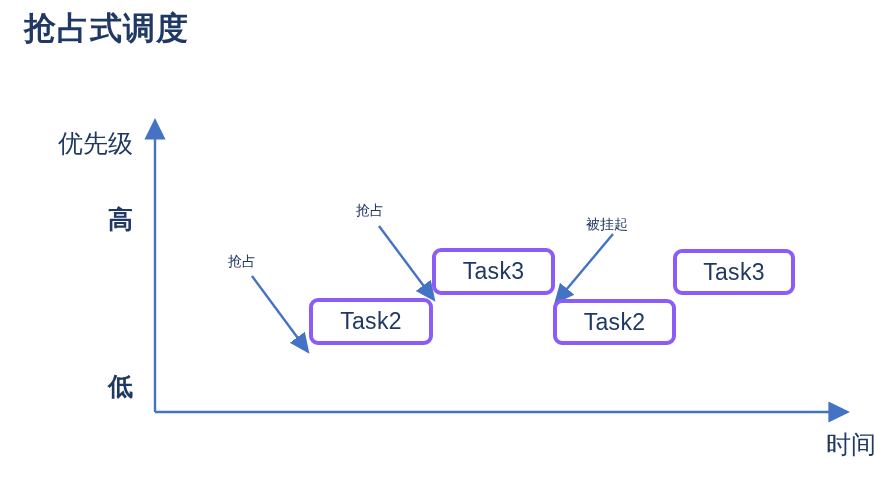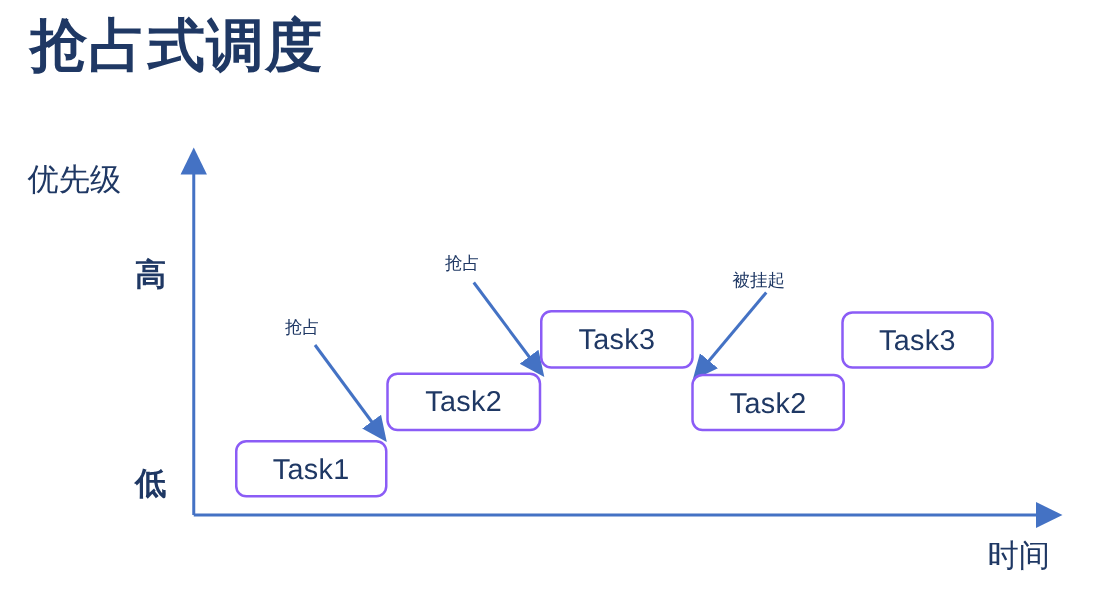--- a/index.html
+++ b/index.html
@@ -23,33 +23,34 @@
     top: 0;
     width: 874px;
     height: 490px;
   }
 
   
   .title {
     position: absolute;
     left: 24px;
     top: 8px;
-    font-size: 46px;
+    font-size: 32px;
     font-weight: bold;
     letter-spacing: 1px;
     color: #1F3864;
     line-height: 1.25;
     white-space: nowrap;
   }
 
   
   .axis-label {
     position: absolute;
     color: #1F3864;
     white-space: nowrap;
+    margin-left: 36px;
   }
   .axis-label.priority {
     left: 22px;
     top: 127px;
     font-size: 25px;
   }
   .axis-label.time {
     left: 790px;
     top: 428px;
     font-size: 25px;
@@ -79,21 +80,21 @@
   }
   .annotation.a1 { left: 228px; top: 253px; }
   .annotation.a2 { left: 356px; top: 202px; }
   .annotation.a3 { left: 586px; top: 216px; }
 
   
   .task-box {
     position: absolute;
     box-sizing: border-box;
     background: #ffffff;
-    border: 2px solid #8b5cf6;
+    border: 4px solid #8b5cf6;
     border-radius: 9px;
     display: flex;
     align-items: center;
     justify-content: center;
     font-size: 23px;
     color: #1F3864;
     letter-spacing: 0.3px;
   }
 
   
@@ -135,19 +136,18 @@
   <div class="axis-label priority">优先级</div>
   <div class="axis-label time">时间</div>
 
   <div class="tick-label high">高</div>
   <div class="tick-label low">低</div>
 
   <div class="annotation a1">抢占</div>
   <div class="annotation a2">抢占</div>
   <div class="annotation a3">被挂起</div>
 
-  <div class="task-box" id="task-0" style="left: 188px; top: 352px; width: 122px; height: 46px;">Task1</div>
   <div class="task-box" id="task-1" style="left: 309px; top: 298px; width: 124px; height: 47px;">Task2</div>
   <div class="task-box" id="task-2" style="left: 432px; top: 248px; width: 123px; height: 47px;">Task3</div>
   <div class="task-box" id="task-3" style="left: 553px; top: 299px; width: 123px; height: 46px;">Task2</div>
   <div class="task-box" id="task-4" style="left: 673px; top: 249px; width: 122px; height: 46px;">Task3</div>
 
 </div>
 
 </body></html>

